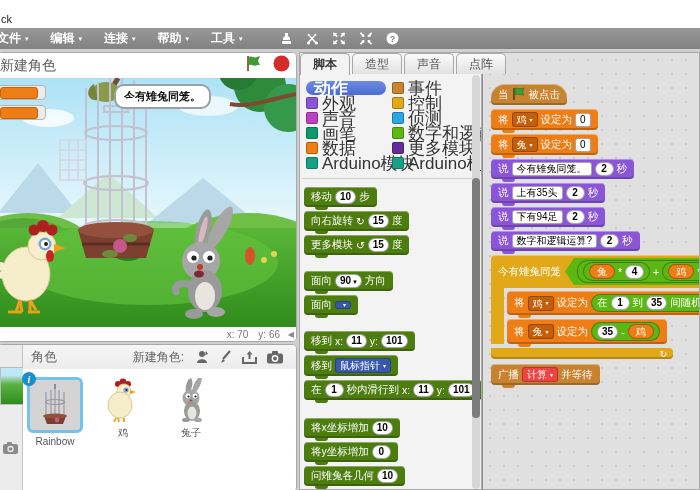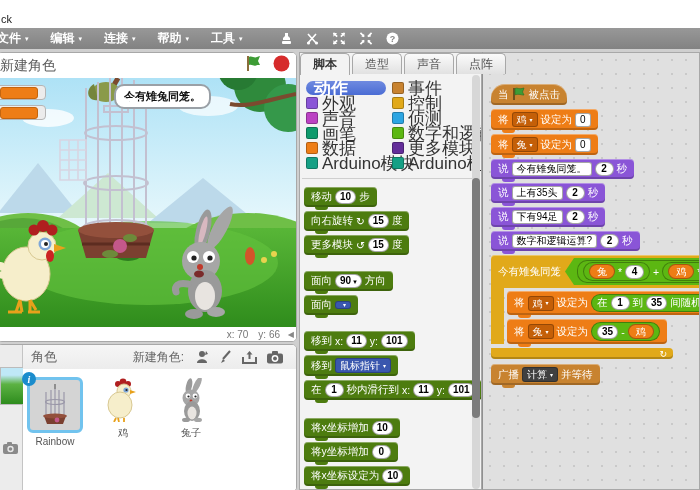--- a/index.html
+++ b/index.html
@@ -94,21 +94,21 @@
   .hat{border-radius:14px 14px 4px 4px;background:#c88330;}
   .oval{background:#fff;color:#000;border:1px solid rgba(0,0,0,.35);border-radius:9px;min-width:9px;
         text-align:center;padding:0 4px;font-size:10px;font-weight:bold;line-height:12px;}
   .rin{background:#fff;color:#000;border:1px solid rgba(0,0,0,.35);border-radius:3px;padding:0 4px;
        font-size:10px;line-height:12px;}
   .dd{display:inline-flex;align-items:center;gap:3px;border-radius:3px;padding:0 4px;font-size:10px;
       line-height:13px;border:1px solid rgba(0,0,0,.25);}
   .dd .caret{font-size:6px;}
   .dd-motion{background:#3a57ae;color:#fff;}
   .dd-data{background:#c45f08;color:#fff;}
-  .dd-events{background:#404040;color:#fff;}
+  .dd-events{background:#ef4444;color:#fff;}
   .oval-dd{background:#fff;color:#000;border:1px solid rgba(0,0,0,.35);border-radius:9px;padding:0 4px;
            font-size:10px;font-weight:bold;line-height:12px;display:inline-flex;align-items:center;gap:2px;}
   .op{background:#5cb712;border:1px solid rgba(0,0,0,.3);border-radius:10px;display:inline-flex;
       align-items:center;gap:3px;padding:1px 5px;color:#fff;}
   .vrep{background:#ee7d16;border:1px solid rgba(0,0,0,.3);border-radius:9px;padding:0 7px;font-size:10px;
         line-height:13px;color:#fff;}
   .hex{background:#5cb712;display:inline-flex;align-items:center;gap:4px;padding:2px 12px;color:#fff;
        clip-path:polygon(9px 0,calc(100% - 9px) 0,100% 50%,calc(100% - 9px) 100%,9px 100%,0 50%);}
   .cblock{width:max-content;}
   .c-head{position:relative;display:flex;align-items:center;gap:4px;background:#e1a91a;color:#fff;
@@ -545,21 +545,21 @@
       <div class="pgap" style="height:14px;"></div>
       <div class="blk motion">
         <span>将x坐标增加</span>
           <span class="oval">10</span>
       </div>
       <div class="blk motion">
         <span>将y坐标增加</span>
           <span class="oval">0</span>
       </div>
       <div class="blk motion">
-        <span>将x坐标设定为</span>
+        <span>问雉兔各几何</span>
           <span class="oval">10</span>
       </div>
 
     </div>
   </div>
 </div>
 <div id="pal-scroll">
     <div id="pal-thumb"></div>
   </div>
 

